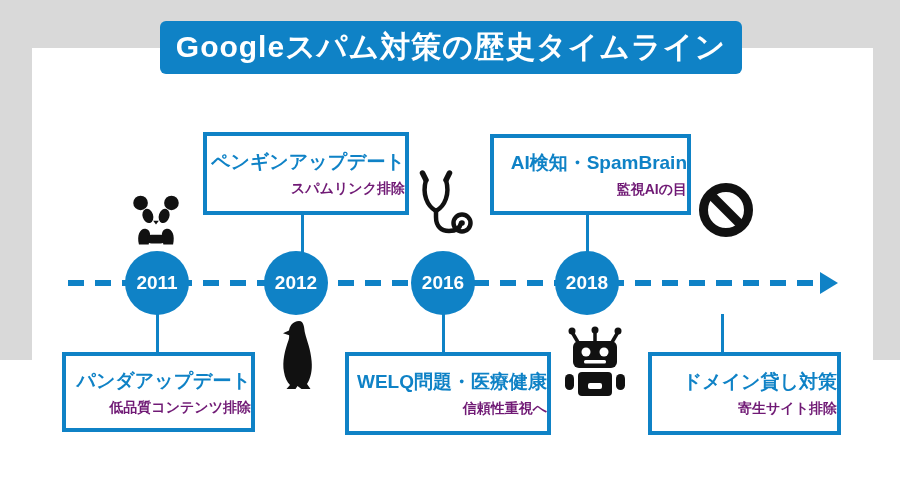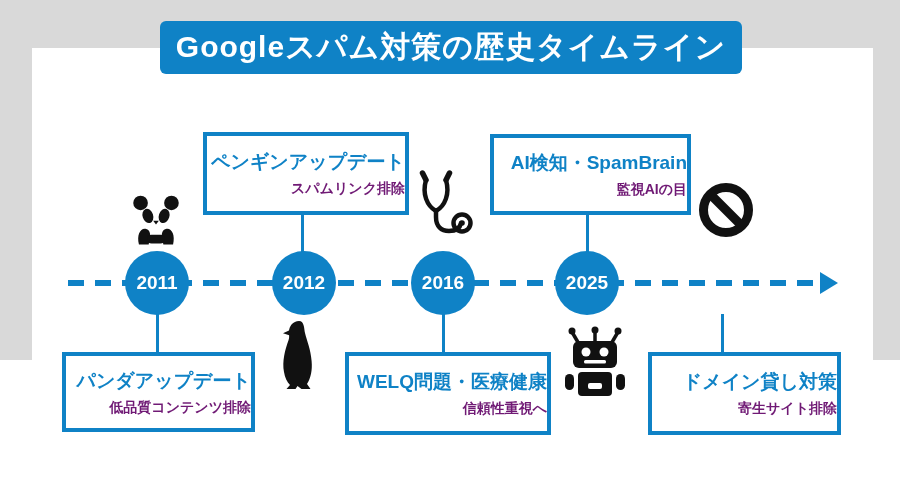--- a/index.html
+++ b/index.html
@@ -40,28 +40,28 @@
 
   <div class="connector" style="left:156px;top:314px;height:39px;"></div>
   <div class="connector" style="left:301px;top:207px;height:45px;"></div>
   <div class="connector" style="left:442px;top:314px;height:39px;"></div>
   <div class="connector" style="left:586px;top:207px;height:45px;"></div>
   <div class="connector" style="left:721px;top:314px;height:39px;"></div>
 
   <div class="node" style="left:125px;top:251px;">
     <span>2011</span>
   </div>
-  <div class="node" style="left:272px;top:251px;">
+  <div class="node" style="left:264px;top:251px;">
     <span>2012</span>
   </div>
   <div class="node" style="left:411px;top:251px;">
     <span>2016</span>
   </div>
   <div class="node" style="left:555px;top:251px;">
-    <span>2025</span>
+    <span>2018</span>
   </div>
 
   <div class="ebox" style="left:62px;top:352px;width:185px;height:72px;">
     <span class="t1">パンダアップデート</span>
     <span class="t2">低品質コンテンツ排除</span>
   </div>
   <div class="ebox" style="left:203px;top:132px;width:198px;height:75px;">
     <span class="t1">ペンギンアップデート</span>
     <span class="t2">スパムリンク排除</span>
   </div>

